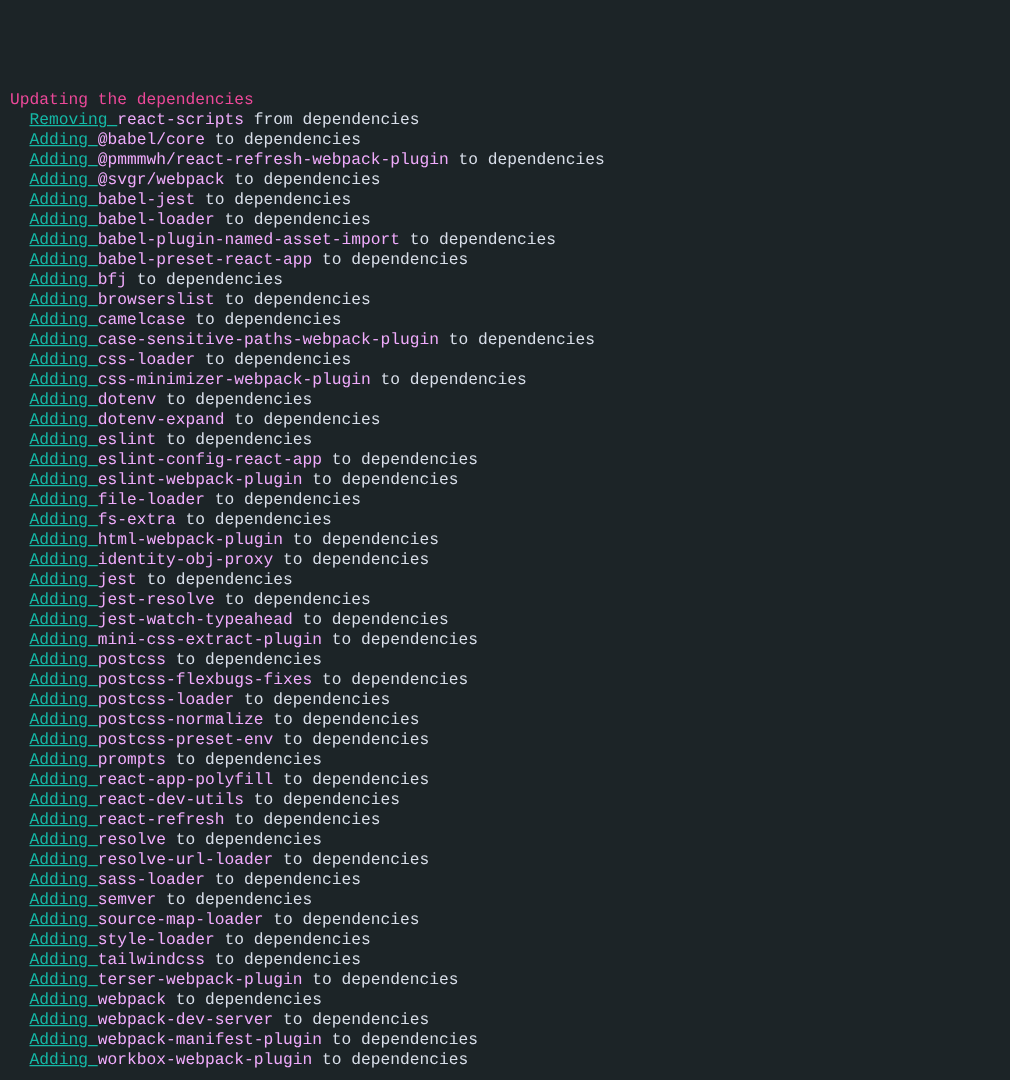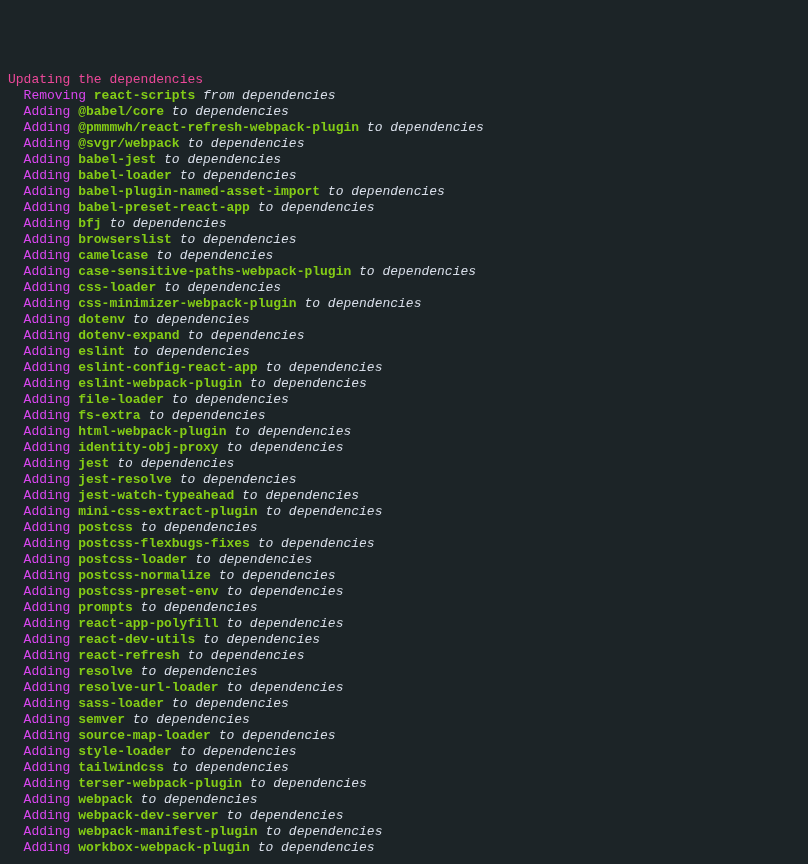--- a/index.html
+++ b/index.html
@@ -6,23 +6,23 @@
     body {
       background: #1c2427;
       color: #d8dee9;
       font-family: 'Consolas', 'Monaco', 'Courier New', monospace;
       font-size: 13px;
       line-height: 16px;
       padding: 8px;
       white-space: pre;
     }
     .section-header { color: #ec4899; }
-    .verb { color: #d946ef; }
-    .pkg { color: #84cc16; font-weight: bold; }
-    .target { color: #d8dee9; font-style: italic; }
+    .verb { color: #14b8a6; text-decoration: underline; }
+    .pkg { color: #f0abfc; }
+    .target { color: #d8dee9; }
     .line { display: block; }
     .indent { padding-left: 2ch; }
     .blank { height: 16px; }
   </style>
 </head>
 <body>
 
 
 
 <div id="root"><div class="line"><span class="section-header">Updating the dependencies</span></div><div class="line indent"><span class="verb">Removing </span><span class="pkg">react-scripts</span><span class="target"> from dependencies</span></div><div class="line indent"><span class="verb">Adding </span><span class="pkg">@babel/core</span><span class="target"> to dependencies</span></div><div class="line indent"><span class="verb">Adding </span><span class="pkg">@pmmmwh/react-refresh-webpack-plugin</span><span class="target"> to dependencies</span></div><div class="line indent"><span class="verb">Adding </span><span class="pkg">@svgr/webpack</span><span class="target"> to dependencies</span></div><div class="line indent"><span class="verb">Adding </span><span class="pkg">babel-jest</span><span class="target"> to dependencies</span></div><div class="line indent"><span class="verb">Adding </span><span class="pkg">babel-loader</span><span class="target"> to dependencies</span></div><div class="line indent"><span class="verb">Adding </span><span class="pkg">babel-plugin-named-asset-import</span><span class="target"> to dependencies</span></div><div class="line indent"><span class="verb">Adding </span><span class="pkg">babel-preset-react-app</span><span class="target"> to dependencies</span></div><div class="line indent"><span class="verb">Adding </span><span class="pkg">bfj</span><span class="target"> to dependencies</span></div><div class="line indent"><span class="verb">Adding </span><span class="pkg">browserslist</span><span class="target"> to dependencies</span></div><div class="line indent"><span class="verb">Adding </span><span class="pkg">camelcase</span><span class="target"> to dependencies</span></div><div class="line indent"><span class="verb">Adding </span><span class="pkg">case-sensitive-paths-webpack-plugin</span><span class="target"> to dependencies</span></div><div class="line indent"><span class="verb">Adding </span><span class="pkg">css-loader</span><span class="target"> to dependencies</span></div><div class="line indent"><span class="verb">Adding </span><span class="pkg">css-minimizer-webpack-plugin</span><span class="target"> to dependencies</span></div><div class="line indent"><span class="verb">Adding </span><span class="pkg">dotenv</span><span class="target"> to dependencies</span></div><div class="line indent"><span class="verb">Adding </span><span class="pkg">dotenv-expand</span><span class="target"> to dependencies</span></div><div class="line indent"><span class="verb">Adding </span><span class="pkg">eslint</span><span class="target"> to dependencies</span></div><div class="line indent"><span class="verb">Adding </span><span class="pkg">eslint-config-react-app</span><span class="target"> to dependencies</span></div><div class="line indent"><span class="verb">Adding </span><span class="pkg">eslint-webpack-plugin</span><span class="target"> to dependencies</span></div><div class="line indent"><span class="verb">Adding </span><span class="pkg">file-loader</span><span class="target"> to dependencies</span></div><div class="line indent"><span class="verb">Adding </span><span class="pkg">fs-extra</span><span class="target"> to dependencies</span></div><div class="line indent"><span class="verb">Adding </span><span class="pkg">html-webpack-plugin</span><span class="target"> to dependencies</span></div><div class="line indent"><span class="verb">Adding </span><span class="pkg">identity-obj-proxy</span><span class="target"> to dependencies</span></div><div class="line indent"><span class="verb">Adding </span><span class="pkg">jest</span><span class="target"> to dependencies</span></div><div class="line indent"><span class="verb">Adding </span><span class="pkg">jest-resolve</span><span class="target"> to dependencies</span></div><div class="line indent"><span class="verb">Adding </span><span class="pkg">jest-watch-typeahead</span><span class="target"> to dependencies</span></div><div class="line indent"><span class="verb">Adding </span><span class="pkg">mini-css-extract-plugin</span><span class="target"> to dependencies</span></div><div class="line indent"><span class="verb">Adding </span><span class="pkg">postcss</span><span class="target"> to dependencies</span></div><div class="line indent"><span class="verb">Adding </span><span class="pkg">postcss-flexbugs-fixes</span><span class="target"> to dependencies</span></div><div class="line indent"><span class="verb">Adding </span><span class="pkg">postcss-loader</span><span class="target"> to dependencies</span></div><div class="line indent"><span class="verb">Adding </span><span class="pkg">postcss-normalize</span><span class="target"> to dependencies</span></div><div class="line indent"><span class="verb">Adding </span><span class="pkg">postcss-preset-env</span><span class="target"> to dependencies</span></div><div class="line indent"><span class="verb">Adding </span><span class="pkg">prompts</span><span class="target"> to dependencies</span></div><div class="line indent"><span class="verb">Adding </span><span class="pkg">react-app-polyfill</span><span class="target"> to dependencies</span></div><div class="line indent"><span class="verb">Adding </span><span class="pkg">react-dev-utils</span><span class="target"> to dependencies</span></div><div class="line indent"><span class="verb">Adding </span><span class="pkg">react-refresh</span><span class="target"> to dependencies</span></div><div class="line indent"><span class="verb">Adding </span><span class="pkg">resolve</span><span class="target"> to dependencies</span></div><div class="line indent"><span class="verb">Adding </span><span class="pkg">resolve-url-loader</span><span class="target"> to dependencies</span></div><div class="line indent"><span class="verb">Adding </span><span class="pkg">sass-loader</span><span class="target"> to dependencies</span></div><div class="line indent"><span class="verb">Adding </span><span class="pkg">semver</span><span class="target"> to dependencies</span></div><div class="line indent"><span class="verb">Adding </span><span class="pkg">source-map-loader</span><span class="target"> to dependencies</span></div><div class="line indent"><span class="verb">Adding </span><span class="pkg">style-loader</span><span class="target"> to dependencies</span></div><div class="line indent"><span class="verb">Adding </span><span class="pkg">tailwindcss</span><span class="target"> to dependencies</span></div><div class="line indent"><span class="verb">Adding </span><span class="pkg">terser-webpack-plugin</span><span class="target"> to dependencies</span></div><div class="line indent"><span class="verb">Adding </span><span class="pkg">webpack</span><span class="target"> to dependencies</span></div><div class="line indent"><span class="verb">Adding </span><span class="pkg">webpack-dev-server</span><span class="target"> to dependencies</span></div><div class="line indent"><span class="verb">Adding </span><span class="pkg">webpack-manifest-plugin</span><span class="target"> to dependencies</span></div><div class="line indent"><span class="verb">Adding </span><span class="pkg">workbox-webpack-plugin</span><span class="target"> to dependencies</span></div><div class="blank"></div></div>

